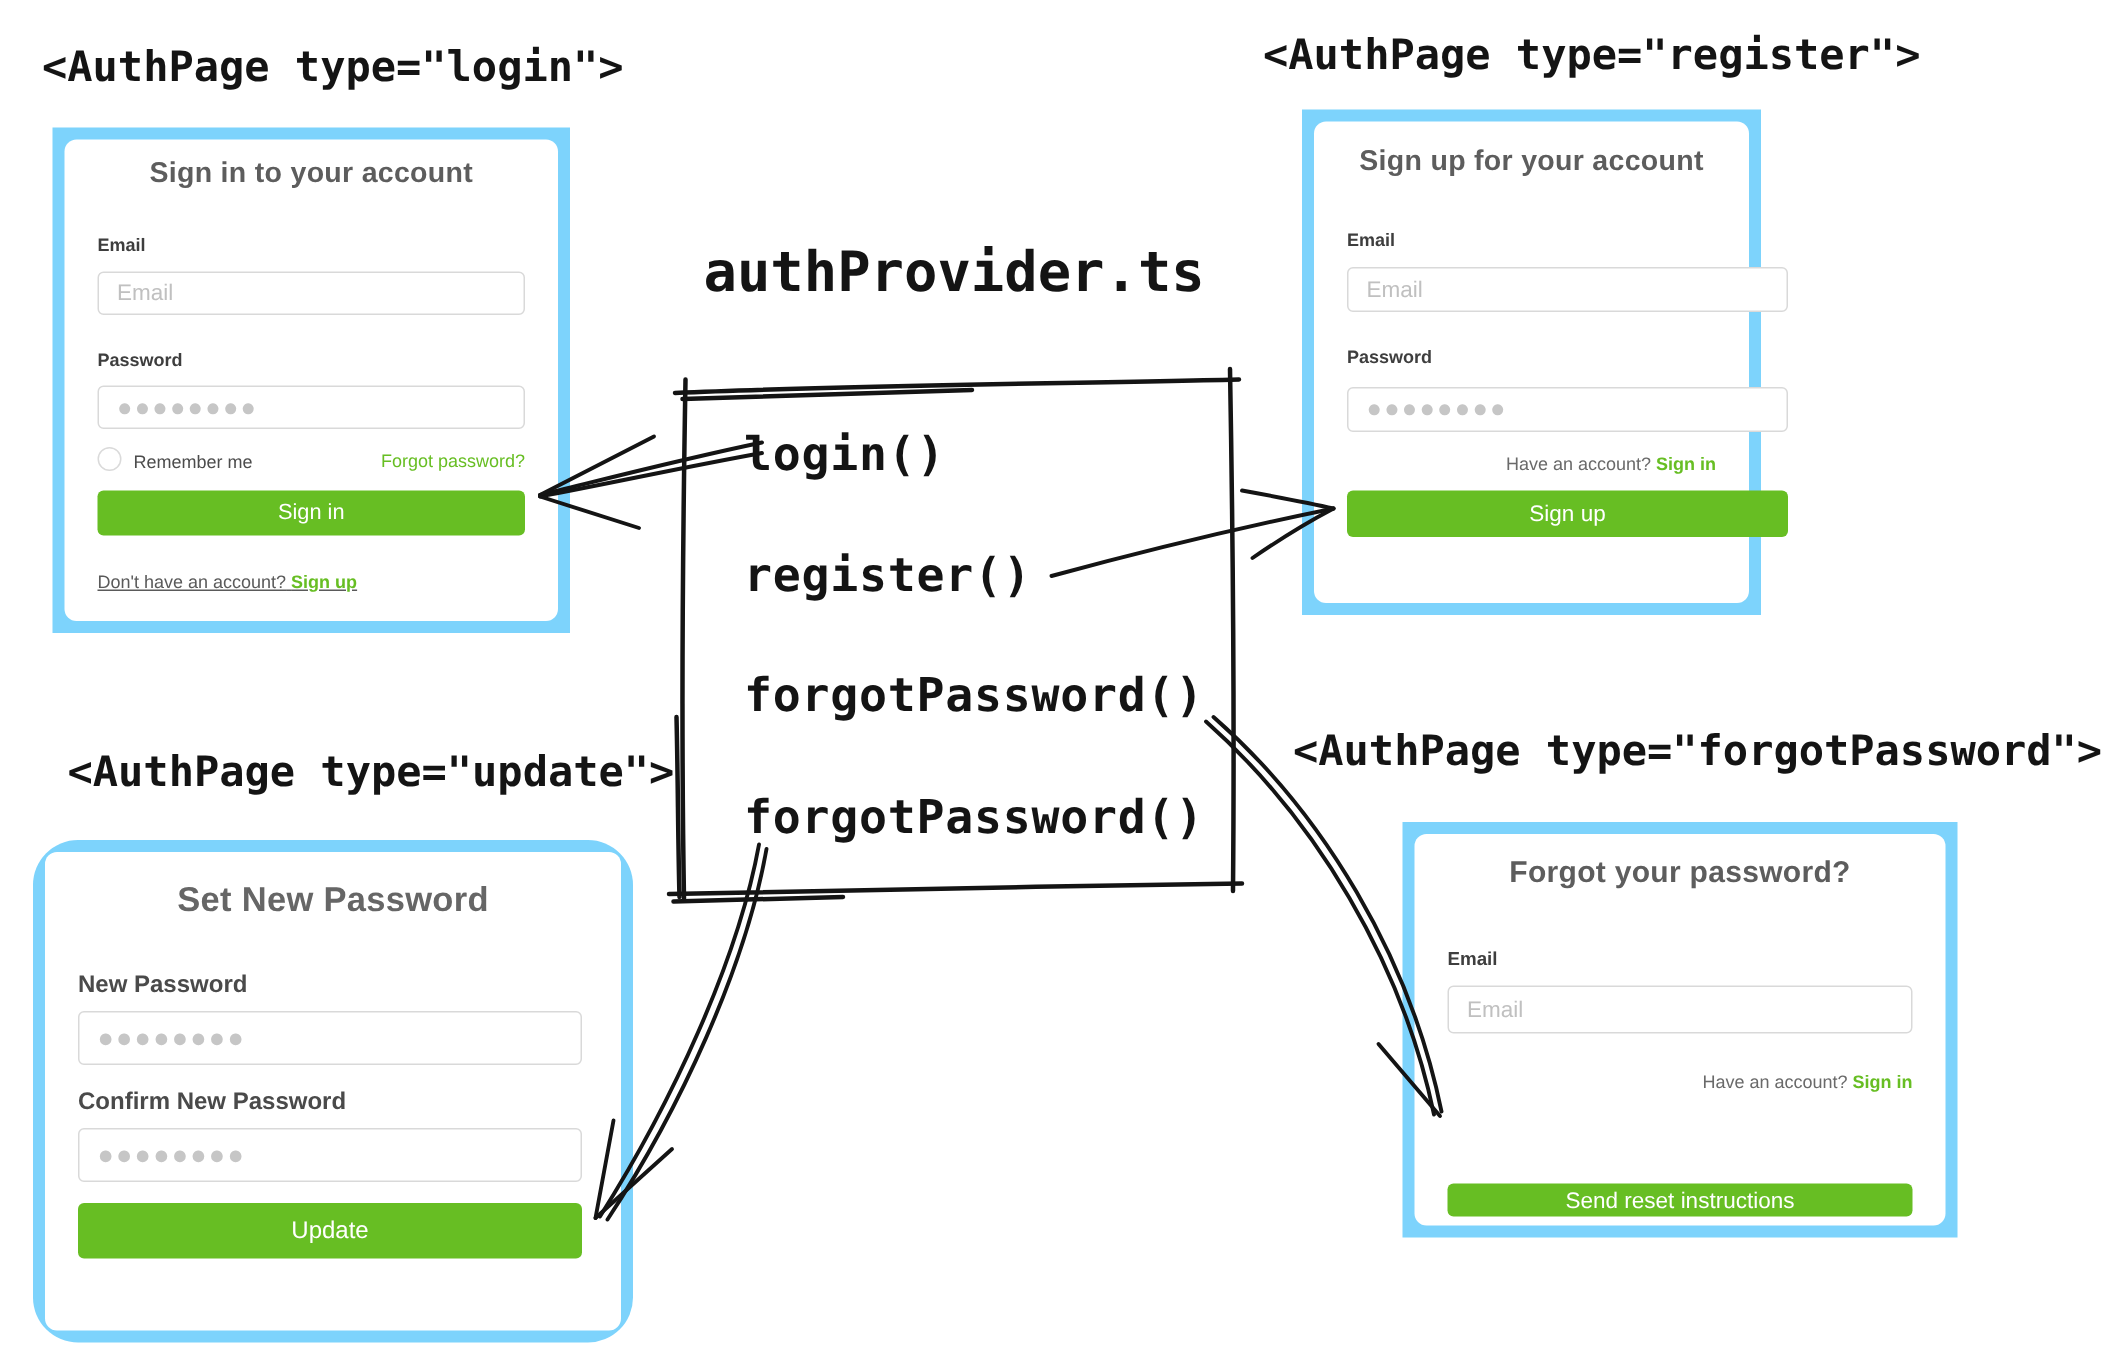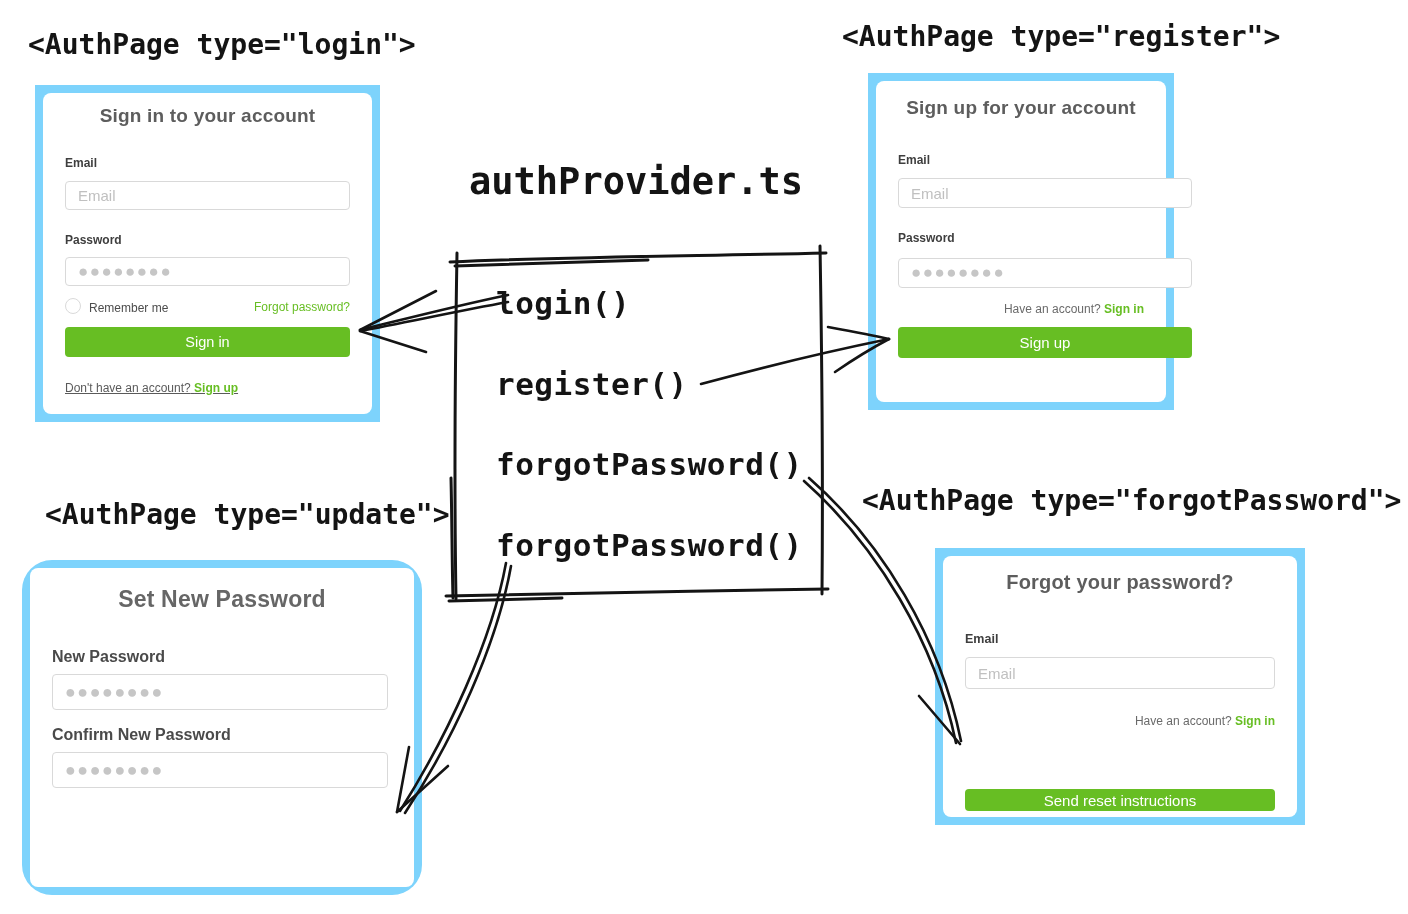--- a/index.html
+++ b/index.html
@@ -140,20 +140,21 @@
     </div>
   </section>
 
   <section class="card update">
     <div class="card-inner">
       <h2 class="card-title">Set New Password</h2>
       <label class="field-label lbl-new">New Password</label>
       <input class="text-input pw inp-new" type="text" readonly="" value="●●●●●●●●" style="">
       <label class="field-label lbl-confirm">Confirm New Password</label>
       <input class="text-input pw inp-confirm" type="text" readonly="" value="●●●●●●●●" style="">
+      <button class="green-btn">Update</button>
     </div>
   </section>
 
   <section class="card forgot">
     <div class="card-inner">
       <h2 class="card-title">Forgot your password?</h2>
       <label class="field-label lbl-email">Email</label>
       <input class="text-input inp-email" type="text" placeholder="Email" style="">
       <div class="footer">
         <span>Have an account?</span>

